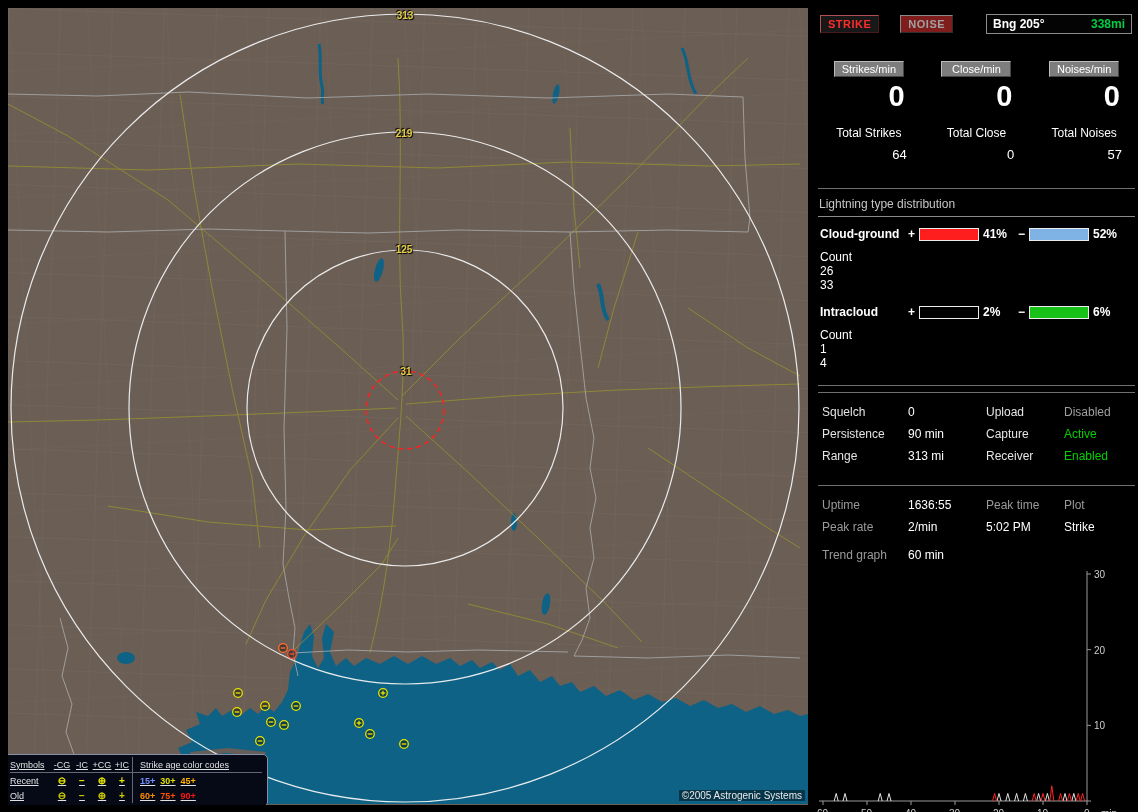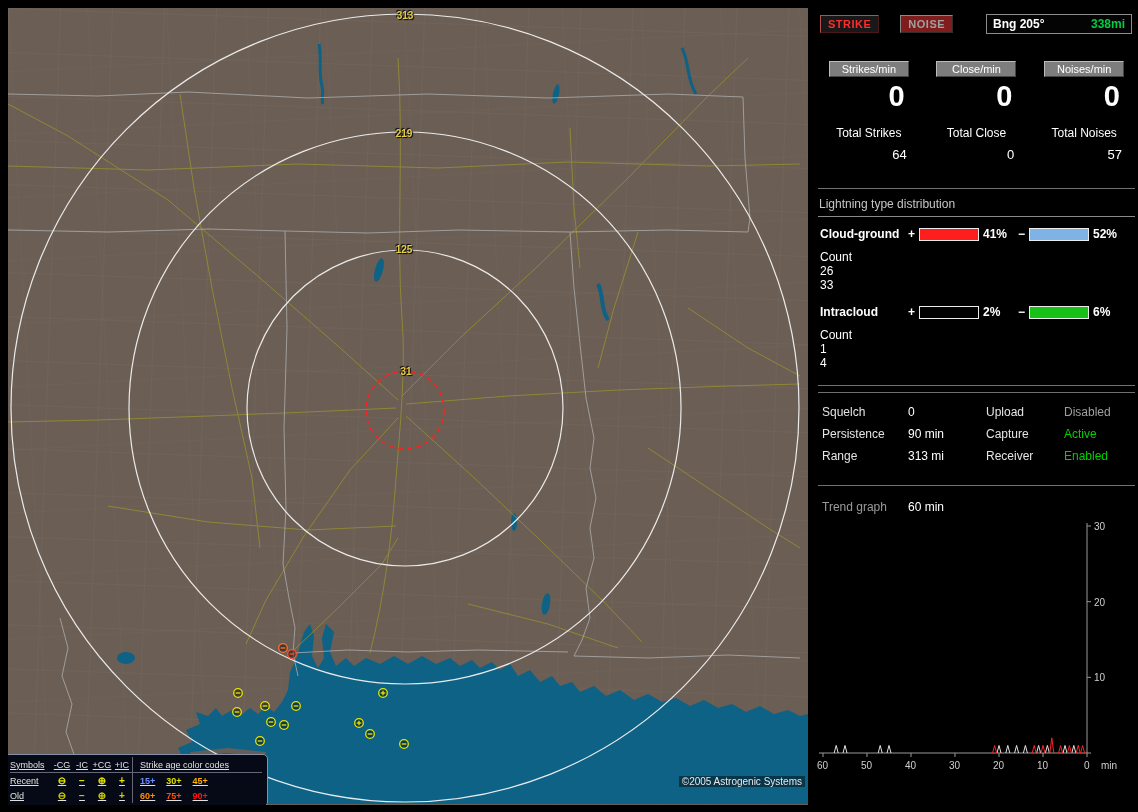--- a/index.html
+++ b/index.html
@@ -4,47 +4,47 @@
 <style>
   html,body{margin:0;padding:0;background:#000;}
   .stage{position:relative;width:1138px;height:812px;background:#000;overflow:hidden;
          font-family:"Liberation Sans",sans-serif;-webkit-font-smoothing:antialiased;}
 
   
   .map{position:absolute;left:8px;top:8px;width:800px;height:797px;background:#6b5e55;overflow:hidden;}
   .map svg{position:absolute;left:0;top:0;}
   .ring-label{position:absolute;transform:translateX(-50%);color:#e6cf45;font-size:10px;font-weight:bold;
               text-shadow:1px 1px 1px #000,-1px -1px 1px #000;white-space:nowrap;z-index:4;text-align:right;}
-  .copyright{position:absolute;right:3px;bottom:18px;color:#e9e9e9;font-size:10px;z-index:5;
+  .copyright{position:absolute;right:3px;bottom:4px;color:#e9e9e9;font-size:10px;z-index:5;
              background:rgba(0,0,0,.45);padding:0 3px;}
 
   
   .legend{position:absolute;left:-4px;bottom:-2px;width:252px;z-index:6;background:#060a16;
           border:1px solid #8890a8;border-radius:5px;padding:2px 5px 3px;font-size:9px;color:#e0e0e0;}
   .lg-row{display:flex;align-items:center;height:15px;text-decoration:underline;}
   .lg-head{border-bottom:1px solid #667;}
   .lg-c0{width:42px;}
   .lg-c{width:20px;text-align:center;}
   .sym{font-size:10px;font-weight:bold;}
-  .lg-age{flex:1;border-left:1px solid #667;padding-left:7px;display:flex;gap:11px;align-self:stretch;align-items:center;}
+  .lg-age{flex:1;border-left:1px solid #667;padding-left:7px;display:flex;gap:5px;align-self:stretch;align-items:center;}
   .lg-head .lg-age{gap:0;}
 
   
   .sidebar{position:absolute;left:815px;top:0;width:323px;height:812px;color:#fff;font-size:12px;}
   .topbar{display:flex;align-items:center;padding:14px 4px 0 3px;}
   .btn{font-family:inherit;font-weight:bold;font-size:11px;padding:2px 7px;cursor:pointer;
        background:#7f1d1d;border:1px solid;letter-spacing:.5px;}
   .btn-strike{color:#ff2d2d;border-color:#b05050 #4a1a1a #4a1a1a #b05050;background:#181818;margin-left:2px;}
   .btn-noise{color:#a0a0a0;border-color:#8a8a8a #2e2e2e #2e2e2e #8a8a8a;margin-left:21px;}
   .bng{margin-left:auto;margin-right:2px;width:132px;border:1px solid #8c8c8c;background:#040404;
        display:flex;justify-content:space-between;align-items:center;padding:2px 6px;font-weight:bold;}
   .bng-dist{color:#00cc44;}
 
   .rates{display:grid;grid-template-columns:1fr 1fr 1fr;margin-top:27px;text-align:center;}
-  .rate-btn{font-family:inherit;background:#7d7d7d;color:#fff;font-size:11px;padding:1px 2px;width:80px;
+  .rate-btn{font-family:inherit;background:#7d7d7d;color:#fff;font-size:11px;padding:1px 2px;width:70px;
             border:1px solid;border-color:#bcbcbc #464646 #464646 #bcbcbc;cursor:pointer;}
   .rate-val{font-size:29px;font-weight:bold;text-align:right;padding-right:18px;margin-top:4px;line-height:30px;}
 
   .totals{display:grid;grid-template-columns:1fr 1fr 1fr;margin-top:15px;}
   .total-label{text-align:center;font-size:12px;}
   .total-val{text-align:right;padding-right:16px;font-size:13px;margin-top:7px;}
 
   .divider{border-top:1px solid #707070;margin:0 3px;}
   .d1{margin-top:26px;} .d2{margin-top:15px;} .d3{margin-top:6px;} .d4{margin-top:22px;}
 
@@ -347,20 +347,31 @@
       <span style="color: rgb(0, 207, 0);">Active</span>
 
       <span class="lt">Range</span>
       <span>313 mi</span>
       <span class="lt">Receiver</span>
       <span style="color: rgb(0, 207, 0);">Enabled</span>
     </div>
 
     <div class="divider d4"></div>
 
+    <div class="grid4">
+      <span class="gray">Uptime</span>
+      <span>1636:55</span>
+      <span class="gray">Peak time</span>
+      <span class="gray">Plot</span>
+
+      <span class="gray">Peak rate</span>
+      <span>2/min</span>
+      <span>5:02 PM</span>
+      <span>Strike</span>
+    </div>
 
     <div class="trend-head">
       <span class="gray">Trend graph</span>
       <span>60 min</span>
     </div>
 
     <svg id="trend-svg" width="323" height="262" viewBox="0 0 323 262">
         <line x1="272" y1="3" x2="272" y2="233" stroke="#9a9a9a"></line>
         <line x1="4" y1="233" x2="272" y2="233" stroke="#9a9a9a"></line>
         <line x1="272" y1="6" x2="276" y2="6" stroke="#9a9a9a"></line>

